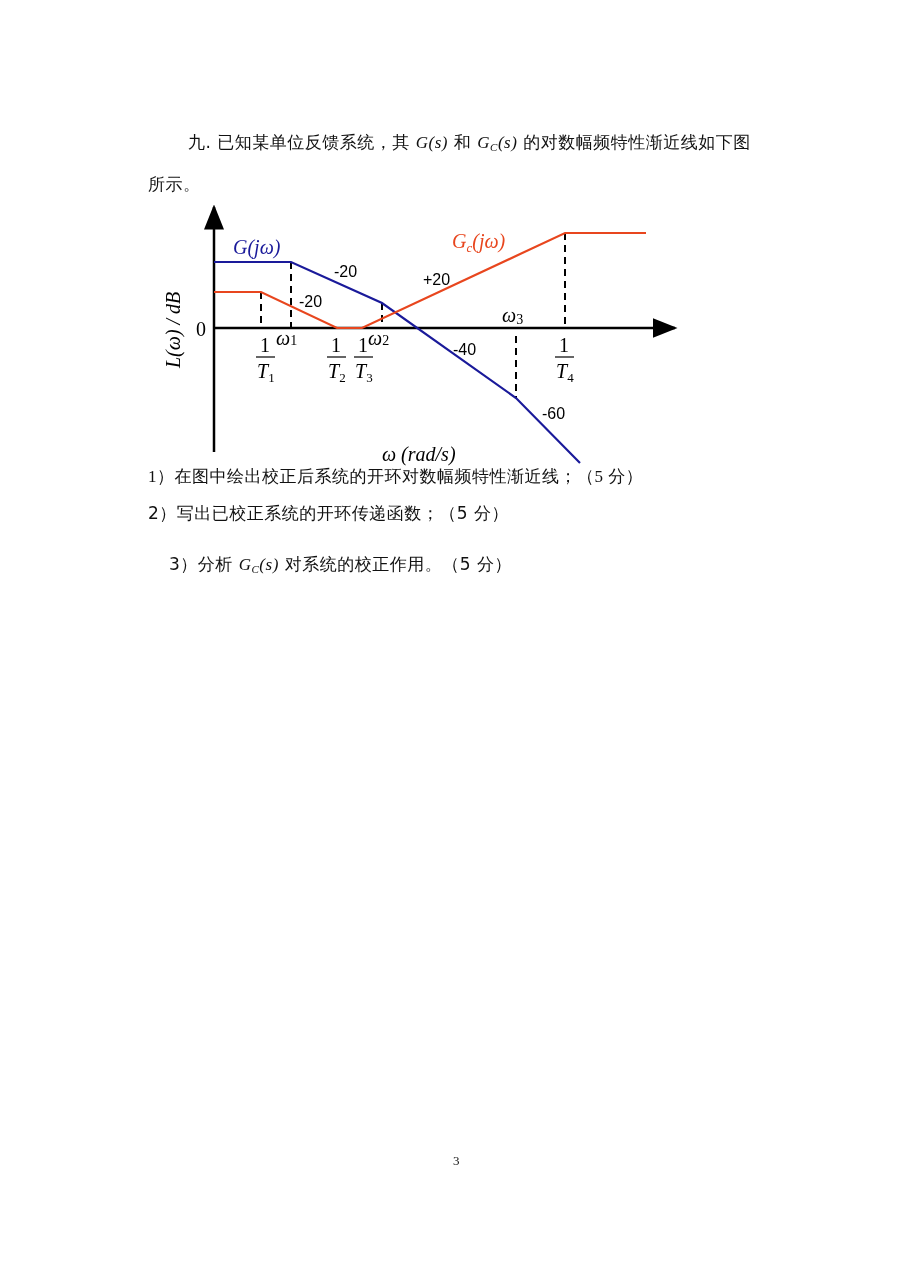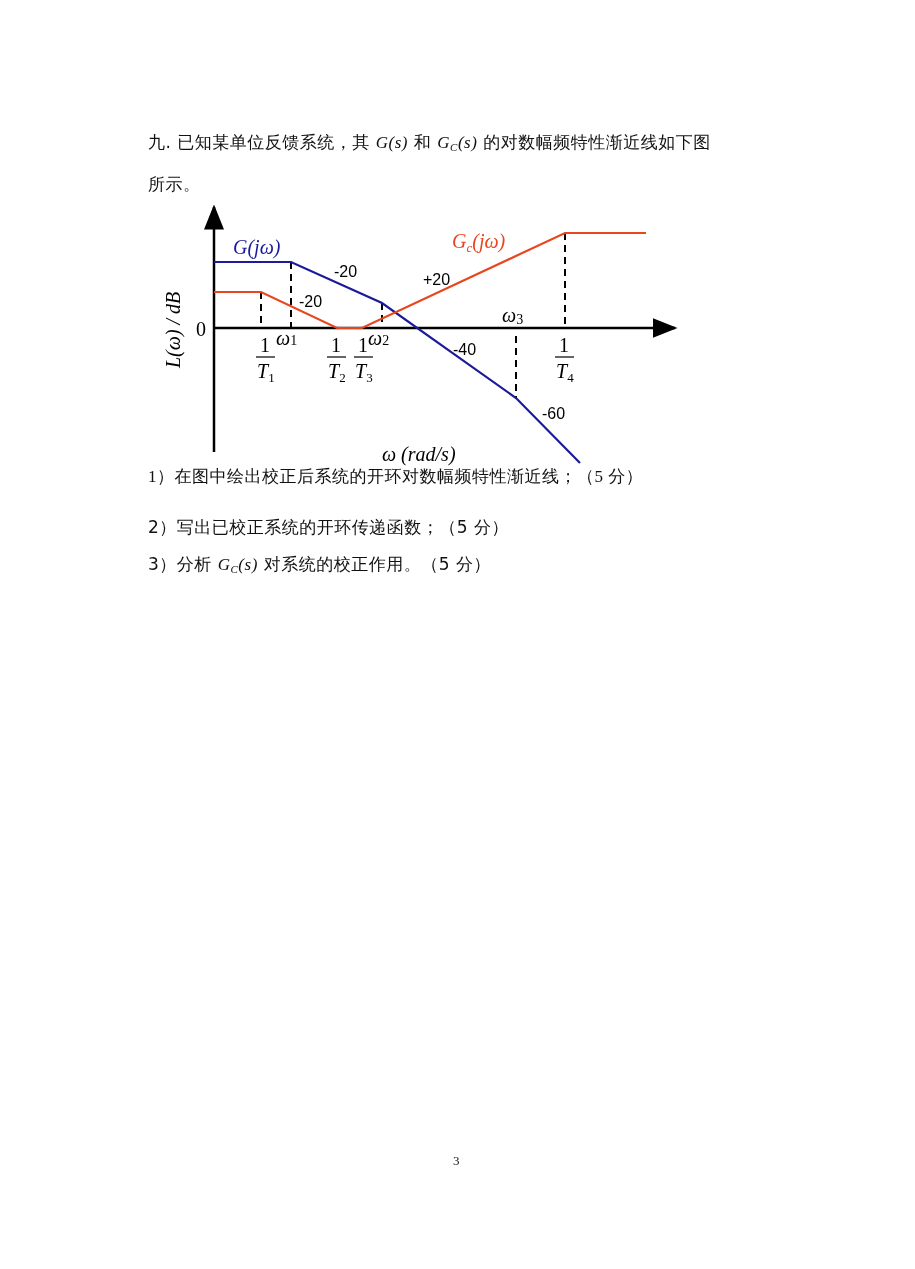--- a/index.html
+++ b/index.html
@@ -8,21 +8,21 @@
   .line { position: absolute; left: 148px; font-size: 17px; letter-spacing: 0.5px; white-space: nowrap; }
   .math { font-family: "Liberation Serif", serif; font-style: italic; font-size: 17px; }
   .sub { font-size: 11px; vertical-align: -3px; font-style: italic; }
   #fig { position: absolute; left: 0; top: 0; }
   .pagenum { position: absolute; left: 453px; top: 1153px; font-size: 13px;
              font-family: "Liberation Serif", serif; }
 </style>
 </head>
 <body>
 
-<div class="line" style="top:131px;">
+<div class="line" style="top:131px;margin-left:40px;">
   <span>九.</span>
   <span>已知某单位反馈系统，其 </span><span class="math">G(s)</span><span> 和 </span><span class="math"><span>G</span><span class="sub">C</span><span>(s)</span></span><span> 的对数幅频特性渐近线如下图</span>
 </div>
 <div class="line" style="top:173px;text-align:right;">所示。</div>
 
 <svg id="fig" width="915" height="480">
   <defs>
     <marker id="arrow" markerWidth="10" markerHeight="10" refX="9" refY="5" orient="auto">
       <path d="M0,1 L10,5 L0,9 z" fill="#000"></path>
     </marker>
@@ -88,20 +88,20 @@
       <text x="559" y="352">1</text>
       <line x1="555" y1="357" x2="574" y2="357" stroke="#000" stroke-width="1.2"></line>
       <text x="556" y="378" font-style="italic"><tspan>T</tspan><tspan font-size="13" font-style="normal" dy="4">4</tspan></text>
     </g>
   </g>
 </svg>
 
 <div class="line" style="top:465px;font-family:Liberation Serif, serif;">
   <span>1）</span><span>在图中绘出校正后系统的开环对数幅频特性渐近线；（5 分）</span>
 </div>
-<div class="line" style="top:516px;">
+<div class="line" style="top:502px;">
   <span>2）</span><span>写出已校正系统的开环传递函数；（5 分）</span>
 </div>
-<div class="line" style="top:553px;">
+<div class="line" style="top:553px;margin-left:21px;">
   <span>3）</span><span>分析 </span><span class="math"><span>G</span><span class="sub">C</span><span>(s)</span></span><span> 对系统的校正作用。（5 分）</span>
 </div>
 
 <div class="pagenum">3</div>
 
 </body></html>

